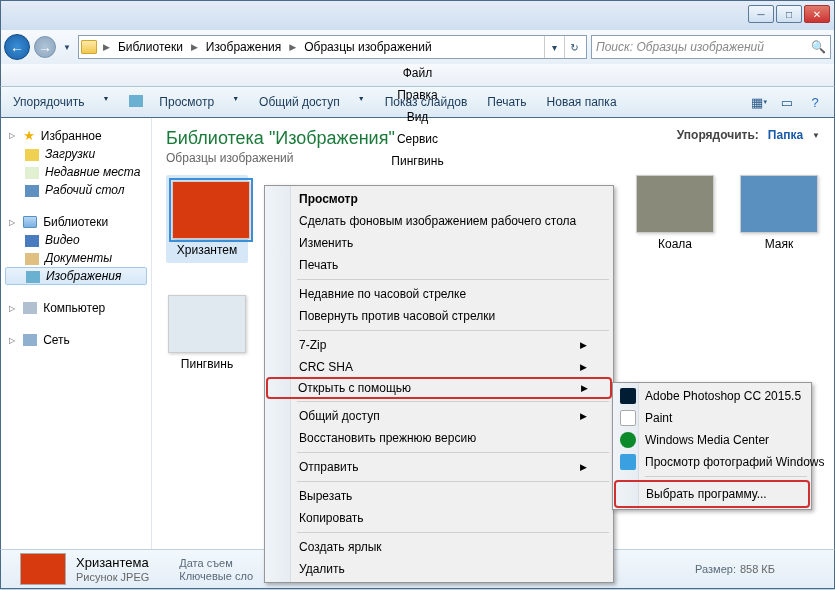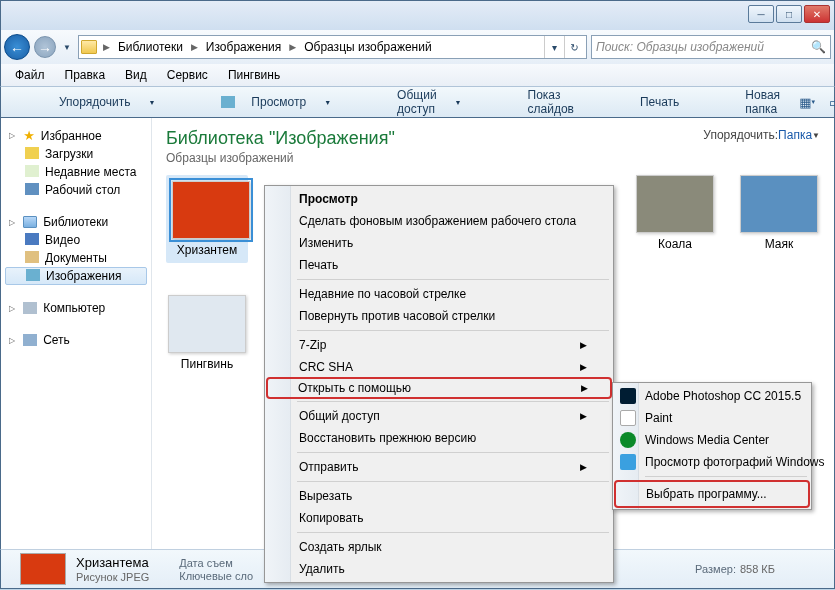--- a/index.html
+++ b/index.html
@@ -19,45 +19,45 @@
 .addressbar { flex:1; height:24px; background:#fff; border:1px solid #8aa0b6; display:flex; align-items:center; padding:0 2px; gap:4px; font-size:12px; }
 .folder-icon { width:16px; height:14px; background:linear-gradient(#ffe9a6,#f0c850); border:1px solid #d0a830; border-radius:1px; }
 .bc-sep { color:#666; font-size:9px; margin:0 2px; }
 .bc-item { color:#000; cursor:pointer; padding:1px 2px; }
 .addr-btns { display:flex; margin-left:auto; }
 .addr-btn { width:20px; height:22px; border-left:1px solid #ccc; display:flex; align-items:center; justify-content:center; font-size:10px; color:#2a4a6a; cursor:pointer; }
 .searchbar { width:240px; height:24px; background:#fff; border:1px solid #8aa0b6; display:flex; align-items:center; padding:0 4px; font-size:12px; color:#888; font-style:italic; }
 .search-icon { margin-left:auto; font-style:normal; color:#2a5a8a; cursor:pointer; }
 
 
-.menubar { height:22px; background:linear-gradient(#f7fafd,#e9eff6); border-left:1px solid #4a6a8a; border-right:1px solid #4a6a8a; display:flex; align-items:center; padding:0 6px; gap:4px; font-size:12px; }
+.menubar { height:22px; background:linear-gradient(#f7fafd,#e9eff6); border-left:1px solid #4a6a8a; border-right:1px solid #4a6a8a; display:flex; align-items:center; padding:0 6px; gap:4px; font-size:12px;flex-direction:column; }
 .menu-item { padding:2px 8px; cursor:pointer; }
 
 
 .toolbar { height:32px; background:linear-gradient(#f2f8fc,#dce9f4); border:1px solid #4a6a8a; border-top:1px solid #b0c4d8; display:flex; align-items:center; padding:0 8px; gap:12px; font-size:12px; color:#1a3a5a; }
-.tool-item { display:flex; align-items:center; gap:16px; cursor:pointer; padding:3px 4px;margin-left:46px; }
+.tool-item { display:flex; gap:16px; cursor:pointer; padding:3px 4px; }
 .tool-dd { font-size:7px; margin-left:2px; }
 .toolbar-right { margin-left:auto; display:flex; gap:6px; align-items:center; }
 .tb-icon { width:22px; height:22px; border:1px solid transparent; display:flex; align-items:center; justify-content:center; font-size:13px; color:#2a5a8a; cursor:pointer; }
 
 
 .main { display:flex; height:431px; background:#fff; border-left:1px solid #4a6a8a; border-right:1px solid #4a6a8a; }
 .sidebar { width:170px; border-right:1px solid #e0e6ec; padding:8px 0; font-size:12px; overflow:hidden; }
 .side-group { margin-bottom:14px; }
 .side-head { display:flex; align-items:center; gap:6px; padding:2px 8px; cursor:pointer; }
-.side-item { display:flex; align-items:flex-start; gap:6px; padding:2px 8px 2px 24px; cursor:pointer; }
+.side-item { display:flex; align-items:flex-end; gap:6px; padding:2px 8px 2px 24px; cursor:pointer;font-style:italic; }
 .side-item.selected { background:linear-gradient(#e8f2fb,#d6e8f8); border:1px solid #a8c8e8; border-radius:2px; margin:0 4px; padding:1px 4px 1px 20px; }
 .star-icon { color:#f0b000; font-size:13px; }
 .tri { font-size:8px; color:#666; margin-right:2px; }
 
 .content { flex:1; padding:10px 14px; position:relative; }
 .lib-header { display:flex; justify-content:space-between; align-items:flex-start; margin-bottom:10px; }
 .lib-title { font-size:18px; color:#1a7a3a; }
 .lib-sub { font-size:12px; color:#666; margin-top:2px; }
-.sort-area { font-size:12px; color:#444; display:flex; align-items:center; gap:0; }
+.sort-area { font-size:12px; color:#444; display:flex; align-items:center; gap:9px;font-weight:bold; }
 .sort-link { color:#1a5aaa; cursor:pointer; }
 
 .thumbs { display:flex; flex-wrap:wrap; gap:18px 22px; }
 .thumb { width:82px; text-align:center; font-size:12px; cursor:pointer; }
 .thumb-img { width:78px; height:58px; border:1px solid #ccc; background:#888; margin:0 auto 4px; box-shadow:1px 1px 3px rgba(0,0,0,0.2); }
 .thumb.selected .thumb-img { outline:2px solid #3a8fd6; outline-offset:1px; }
 .thumb.selected { background:#d6e8f8; border-radius:2px; padding:6px; }
 
 
 .details { height:40px; background:linear-gradient(#f2f8fc,#e4eef7); border:1px solid #4a6a8a; border-top:1px solid #c0d0e0; display:flex; align-items:center; padding:4px 19px; font-size:11px; gap:10px; }

